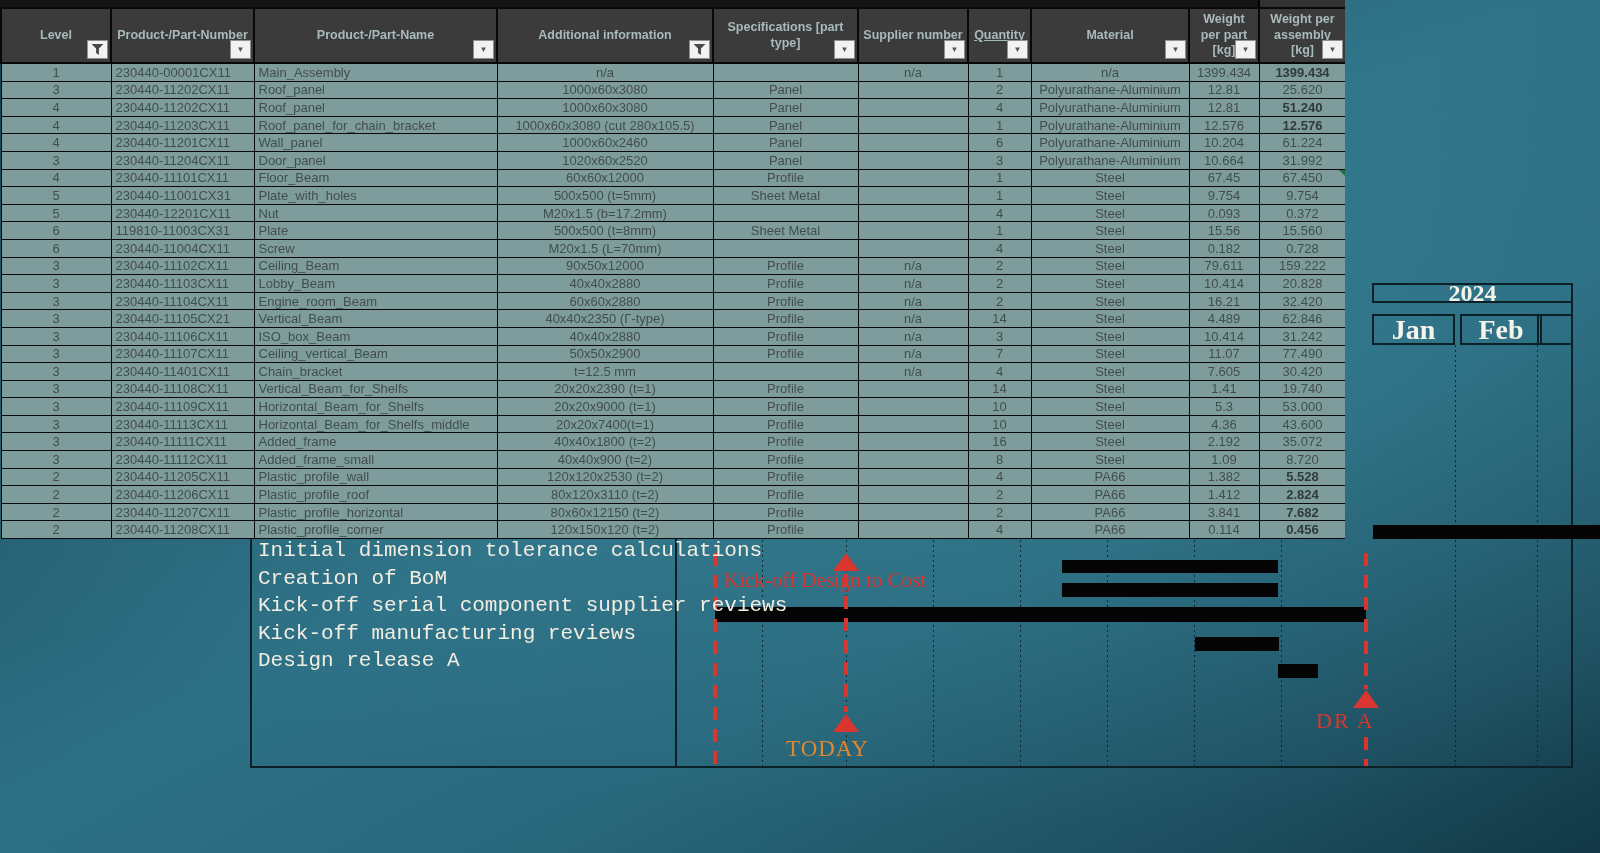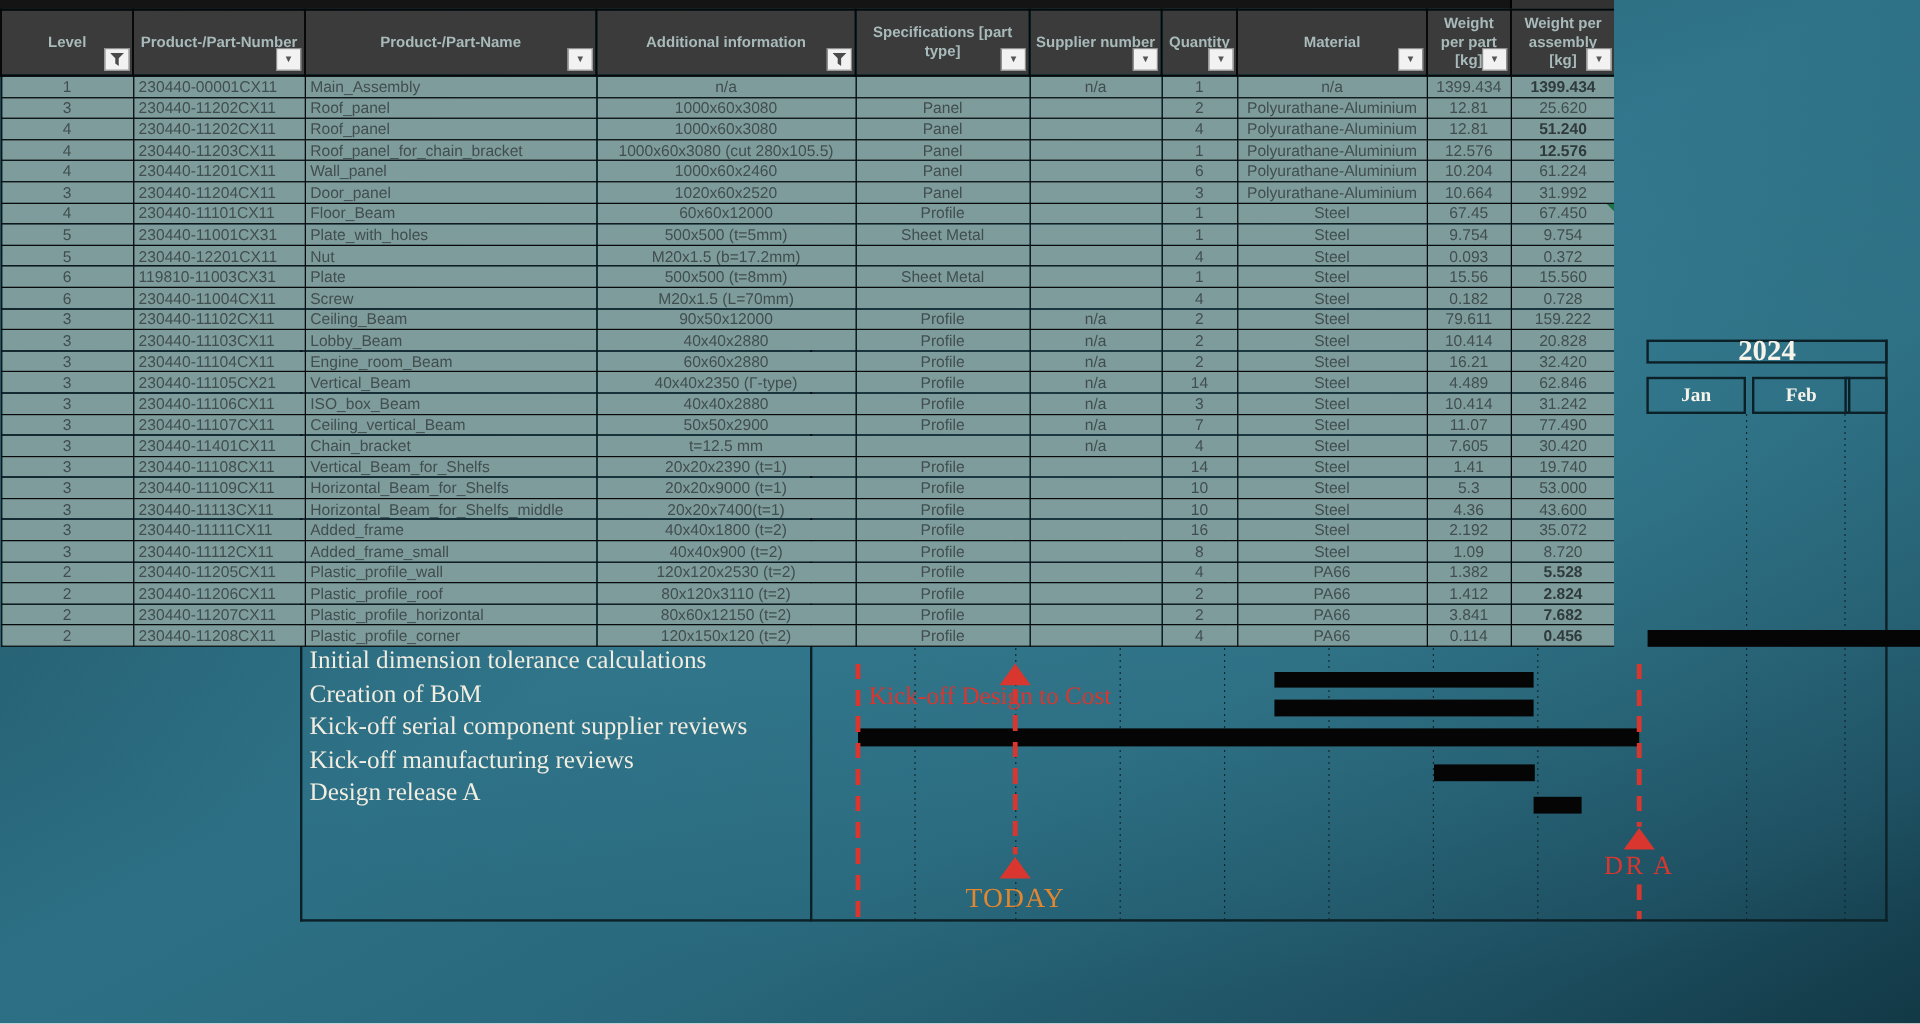--- a/index.html
+++ b/index.html
@@ -10,43 +10,43 @@
       linear-gradient(152deg,#16414f 0%,#23596b 22%,#2d7085 48%,#29687c 66%,#1c4d5e 88%,#123845 100%);}
   
   #gantt{position:absolute;left:0;top:0;width:1600px;height:853px;z-index:1;}
   .gborder{position:absolute;background:#0c2127;}
   .grid{position:absolute;width:1px;top:345px;height:421px;
     background:repeating-linear-gradient(to bottom,#0c2127 0 2px,transparent 2px 5px);opacity:.9;}
   .gcell{position:absolute;box-sizing:border-box;border:2px solid #0c2127;
     color:#f6f3ea;font-family:"Liberation Serif","DejaVu Serif",serif;font-weight:bold;
     display:flex;align-items:center;justify-content:center;}
   .gyear{font-size:24px;}
-  .gmonth{font-size:16px;}
+  .gmonth{font-size:28px;}
   .bar{position:absolute;background:#050505;}
   .rline{position:absolute;width:4px;
     background:repeating-linear-gradient(to bottom,#d8362e 0 13px,transparent 13px 22px);}
   .rtri{position:absolute;width:0;height:0;border-left:13px solid transparent;
     border-right:13px solid transparent;border-bottom:18px solid #d8362e;}
-  .mlabel{position:absolute;font-family:"Liberation Serif","DejaVu Serif",serif;text-align:center;}
+  .mlabel{position:absolute;font-family:"Liberation Serif","DejaVu Serif",serif;text-align:left;}
   .lbl-kickoff{color:#d8362e;font-size:21px;white-space:nowrap;text-align:left;}
   .lbl-today{color:#e2862f;font-size:23px;width:120px;letter-spacing:1px;}
   .lbl-dra{color:#d8362e;font-size:22px;width:100px;letter-spacing:2px;}
   
   #tasks{position:absolute;left:258px;top:537px;z-index:2;}
-  .task-line{height:27.5px;line-height:27.5px;font-family:Liberation Serif, serif;
+  .task-line{height:27.5px;line-height:27.5px;font-family:Liberation Mono, monospace;
     font-size:21px;color:#f2ede1;white-space:nowrap;}
   
   #tablewrap{position:absolute;left:0;top:0;width:1345px;height:549px;z-index:5;overflow:hidden;}
   #topstrip{position:absolute;left:0;top:0;width:1345px;height:7px;background:#141414;}
   #clipcell{position:absolute;left:1258px;top:0;width:85px;height:7px;background:#323232;border-left:2px solid #000;}
   table{border-collapse:collapse;table-layout:fixed;width:1345px;margin-top:7px;}
   th{height:51px;background:#3b3b3b;color:#a9babb;font-size:12.5px;font-weight:bold;
     border:2px solid #080808;position:relative;text-align:center;vertical-align:middle;
     padding:1px 2px;overflow:hidden;white-space:normal;line-height:1.25;}
-  th.nowrap{white-space:nowrap;}
+  th.nowrap{white-space:nowrap;text-decoration:underline;}
   td{height:16.6px;background:#7f9c9c;color:#414e50;font-size:13px;border:1.5px solid #0a0a0a;
     padding:0 4px;text-align:center;overflow:hidden;white-space:nowrap;}
   td.left{text-align:left;}
   td.bold{font-weight:bold;color:#2e3a3c;}
   td.flag{position:relative;margin-top:31px;}
   td.flag::after{content:"";position:absolute;right:0;top:0;width:0;height:0;
     border-left:7px solid transparent;border-top:7px solid #1e7145;}
   .fbtn{position:absolute;right:2px;bottom:3px;width:21px;height:19px;background:#f2f2f2;
     border:1px solid #8f8f8f;display:flex;align-items:center;justify-content:center;box-sizing:border-box;}
   .caret{color:#555;font-size:8px;line-height:1;}

